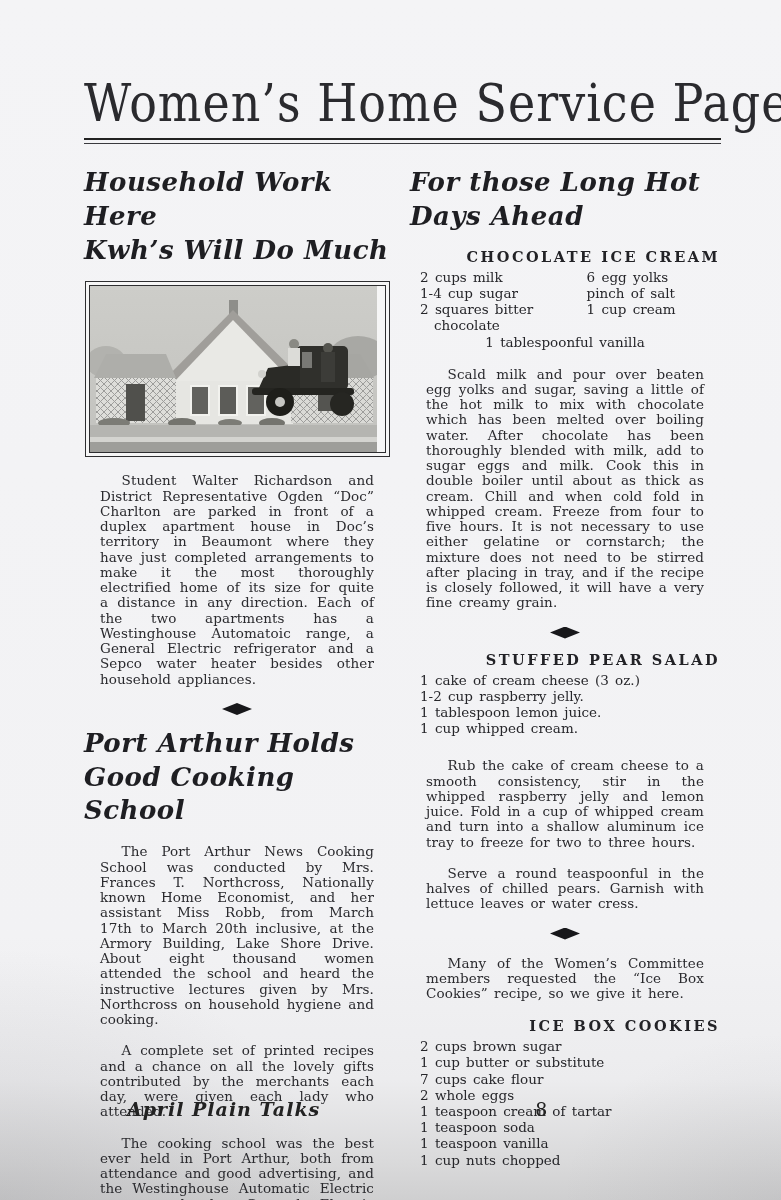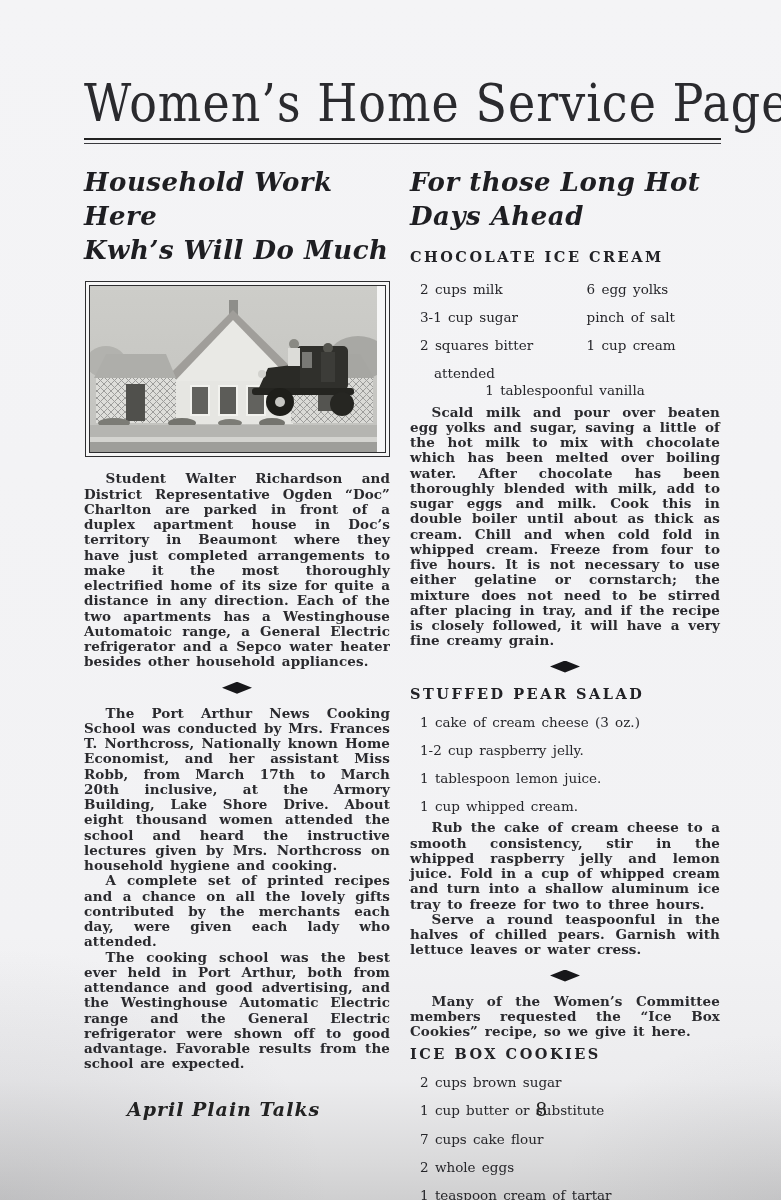--- a/index.html
+++ b/index.html
@@ -27,29 +27,29 @@
   .title-rule:after{content:"";display:block;margin-top:3px;border-top:1.5px solid #3a3a3e;}
   .columns{position:absolute;left:84px;top:166px;width:636px;display:flex;gap:20px;}
   .col-left{width:306px;}
   .col-right{width:310px;}
   .script-head{
     font-style:italic;font-size:26px;line-height:1.3;color:#1e1e22;
     font-family:"DejaVu Serif", serif;letter-spacing:0.5px;margin:0 0 14px 0;
   }
   .script-head span{display:block;}
   .body-par{
-    font-size:13.5px;line-height:1.13;text-align:justify;margin:0;
-    text-indent:1.6em;letter-spacing:0.1px;word-spacing:2px;color:#2a2a2e;font-weight:bold;
+    font-size:13.5px;line-height:1.13;text-align:justify;margin:16px;
+    text-indent:1.6em;letter-spacing:0.1px;word-spacing:2px;color:#2a2a2e;
   }
   .recipe-title{
-    text-align:left;font-weight:bold;font-size:14.5px;letter-spacing:2.5px;
+    text-align:right;font-weight:bold;font-size:14.5px;letter-spacing:2.5px;
     margin:6px 0 4px 0;color:#222226;white-space:nowrap;
   }
   ul.ing-list{list-style:none;margin:0;padding:0 0 0 10px;}
-  ul.ing-list li{font-size:13.5px;line-height:1.2;word-spacing:2px;margin-top:12px;}
+  ul.ing-list li{font-size:13.5px;line-height:1.2;word-spacing:2px;}
   ul.ing-list li.cont{padding-left:14px;}
   .ing-cols{display:flex;}
   .ing-cols ul:first-child{width:54%;}
   .ing-cols ul:last-child{width:46%;}
   .ing-center{text-align:center;font-size:13.5px;line-height:1.2;margin:1px 0 6px 0;word-spacing:2px;}
   .diamond{
     width:30px;height:12px;background:#17171a;margin:12px auto;
     clip-path:polygon(0 50%, 50% 0, 100% 50%, 50% 100%);
   }
   .photo-frame{
@@ -143,41 +143,45 @@
             <rect x="231" y="66" width="14" height="30" fill="#3c3c38"></rect>
           </g>
         </svg>
       </div>
     </div>
 
     <p class="body-par">Student Walter Richardson and District Representative Ogden “Doc” Charlton are parked in front of a duplex apartment house in Doc’s territory in Beaumont where they have just completed arrangements to make it the most thoroughly electrified home of its size for quite a distance in any direction. Each of the two apartments has a Westinghouse Automatoic range, a General Electric refrigerator and a Sepco water heater besides other household appliances.</p>
 
     <div class="diamond"></div>
 
+    <h2 class="script-head">
+      <span>Port Arthur Holds</span>
+      <span>Good Cooking School</span>
+    </h2>
 
     <p class="body-par">The Port Arthur News Cooking School was conducted by Mrs. Frances T. Northcross, Nationally known Home Economist, and her assistant Miss Robb, from March 17th to March 20th inclusive, at the Armory Building, Lake Shore Drive. About eight thousand women attended the school and heard the instructive lectures given by Mrs. Northcross on household hygiene and cooking.</p>
     <p class="body-par">A complete set of printed recipes and a chance on all the lovely gifts contributed by the merchants each day, were given each lady who attended.</p>
     <p class="body-par">The cooking school was the best ever held in Port Arthur, both from attendance and good advertising, and the Westinghouse Automatic Electric range and the General Electric refrigerator were shown off to good advantage. Favorable results from the school are expected.</p>
   </div>
 
   <div class="col-right">
 
     <h2 class="script-head">
       <span>For those Long Hot</span>
       <span>Days Ahead</span>
     </h2>
 
     <div class="recipe-title">CHOCOLATE ICE CREAM</div>
 
     <div class="ing-cols">
       <ul class="ing-list">
         <li>2 cups milk</li>
-        <li>3-1 cup sugar</li>
+        <li>1-4 cup sugar</li>
         <li>2 squares bitter</li>
-        <li class="cont">attended</li>
+        <li class="cont">chocolate</li>
       </ul>
       <ul class="ing-list">
         <li>6 egg yolks</li>
         <li>pinch of salt</li>
         <li>1 cup cream</li>
       </ul>
     </div>
     <div class="ing-center">1 tablespoonful vanilla</div>
 
     <p class="body-par">Scald milk and pour over beaten egg yolks and sugar, saving a little of the hot milk to mix with chocolate which has been melted over boiling water. After chocolate has been thoroughly blended with milk, add to sugar eggs and milk. Cook this in double boiler until about as thick as cream. Chill and when cold fold in whipped cream. Freeze from four to five hours. It is not necessary to use either gelatine or cornstarch; the mixture does not need to be stirred after placing in tray, and if the recipe is closely followed, it will have a very fine creamy grain.</p>

